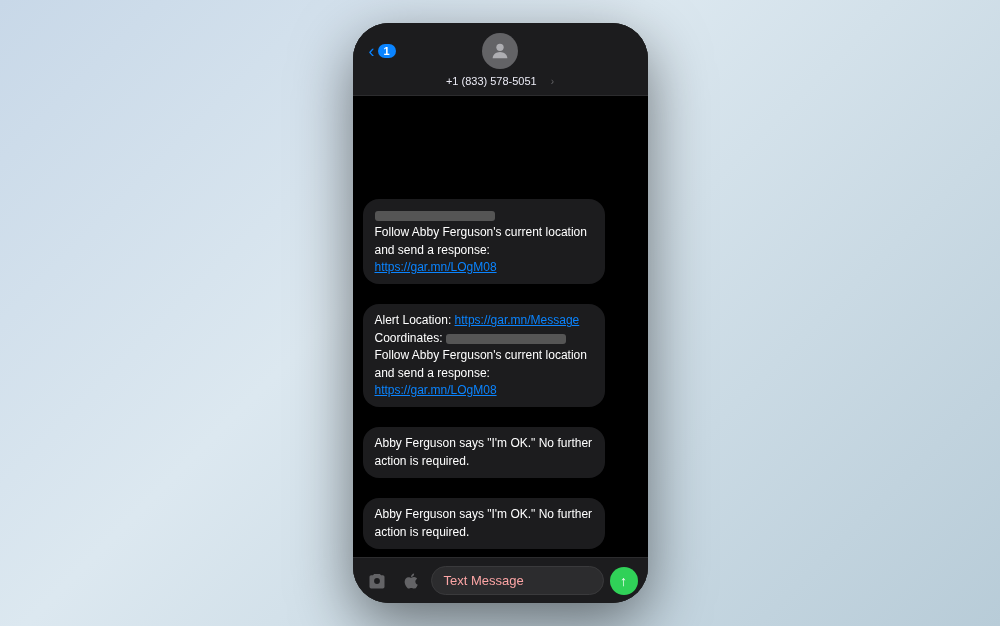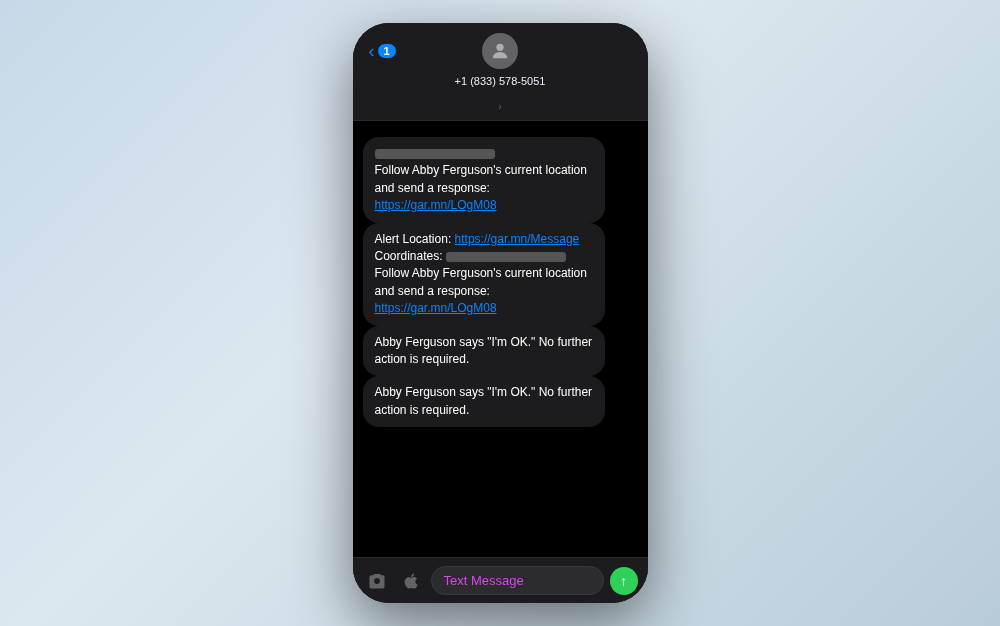--- a/index.html
+++ b/index.html
@@ -94,41 +94,41 @@
       height: 22px;
     }
 
     .phone-number {
       color: #ebebf5;
       font-size: 11px;
       margin-top: 2px;
       display: flex;
       align-items: center;
       gap: 14px;
-      flex-direction: column;
     }
 
     .phone-number-text {
       font-size: 11px;
     }
 
     .chevron-right {
       color: #636366;
       font-size: 10px;
     }
 
     
     .messages-area {
       flex: 1;
       background: #000;
       overflow-y: auto;
-      padding: 16px 10px;
-      display: flex;
-      flex-direction: column;
-      gap: 0;
+      padding: 8px 10px;
+      display: flex;
+      flex-direction: column;
+      gap: 20px;
+      justify-content: flex-end;
     }
 
     .messages-area::-webkit-scrollbar { display: none; }
 
     .message-bubble {
       background: #1c1c1e;
       border-radius: 16px;
       padding: 8px 12px;
       max-width: 88%;
       align-self: flex-start;
@@ -180,21 +180,21 @@
       flex: 1;
       background: #2c2c2e;
       border-radius: 18px;
       padding: 6px 12px;
       display: flex;
       align-items: center;
       border: 1px solid #3a3a3c;
     }
 
     .text-input-placeholder {
-      color: #d946ef;
+      color: #fca5a5;
       font-size: 13px;
       text-align: center;
     }
 
     .send-btn {
       width: 28px;
       height: 28px;
       border-radius: 50%;
       background: #30d158;
       display: flex;

